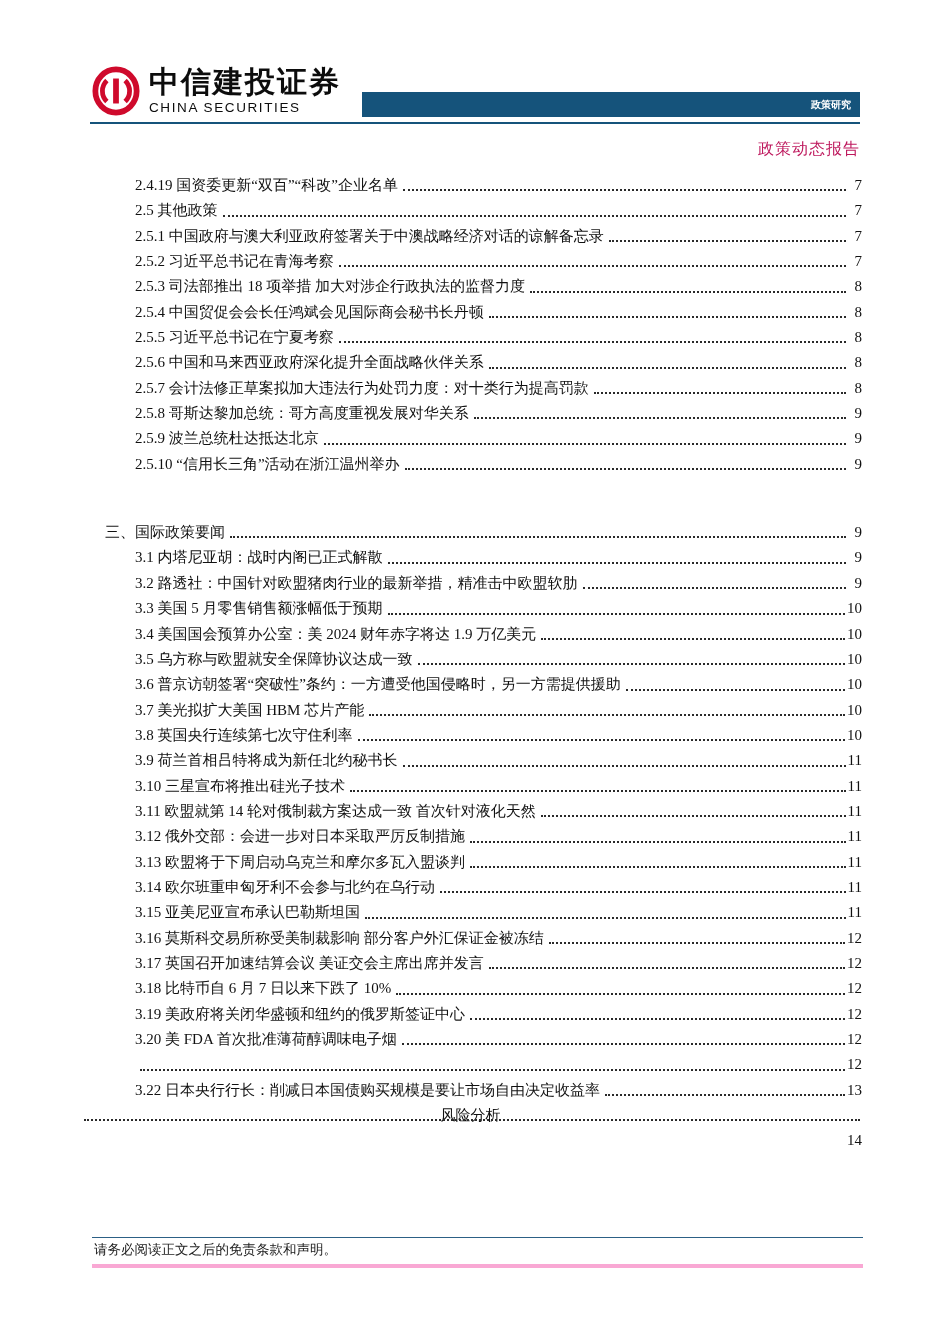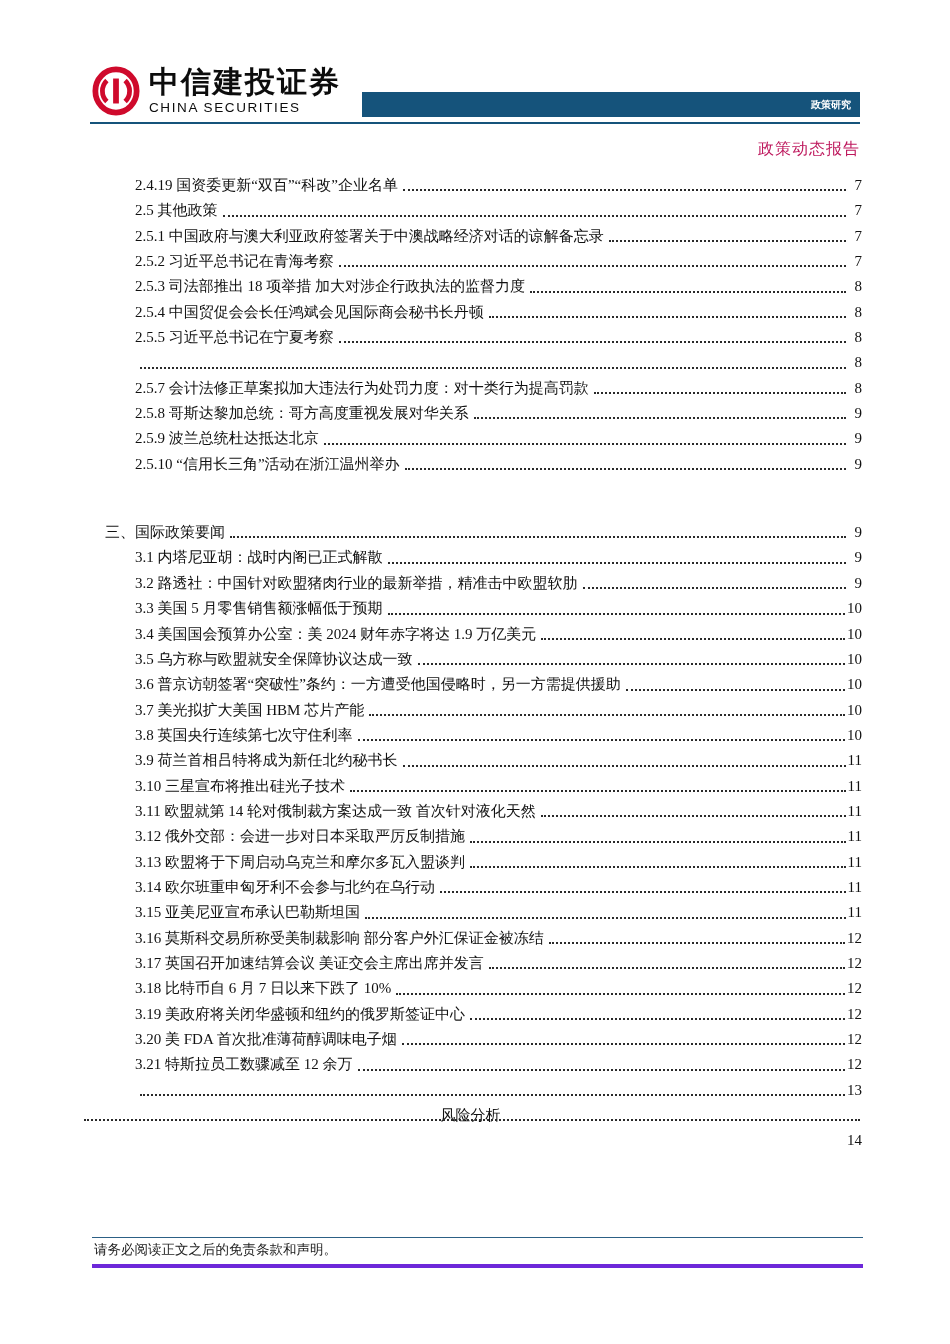--- a/index.html
+++ b/index.html
@@ -33,21 +33,21 @@
   .toc-title{flex:0 0 auto;text-align:center;}
   .leader{flex:1 1 auto;position:relative;min-width:12px;}
   .leader::after{
     content:"";position:absolute;left:5px;right:2px;bottom:7px;
     border-bottom:2px dotted #2a2a2a;
   }
   .toc-page{flex:0 0 auto;min-width:14px;text-align:right;}
   
   .footer{
     position:absolute;left:92px;top:1237px;width:771px;box-sizing:border-box;
-    border-top:1.5px solid #2C6085;border-bottom:4px solid #6d28d9;
+    border-top:1.5px solid #2C6085;border-bottom:4px solid #f9a8d4;
     padding:3px 2px 5px 2px;font-size:13.5px;color:#222;
   }
 </style>
 </head>
 <body>
 
 <div class="page">
 
   <div class="logo">
     <svg class="logo-mark" viewBox="0 0 50 52" xmlns="http://www.w3.org/2000/svg">
@@ -100,20 +100,21 @@
         <span class="toc-title">2.5.4 中国贸促会会长任鸿斌会见国际商会秘书长丹顿</span>
         <span class="leader"></span>
         <span class="toc-page">8</span>
       </div>
       <div class="toc-row lvl2">
         <span class="toc-title">2.5.5 习近平总书记在宁夏考察</span>
         <span class="leader"></span>
         <span class="toc-page">8</span>
       </div>
       <div class="toc-row lvl2">
+        <span class="toc-title">2.5.6 中国和马来西亚政府深化提升全面战略伙伴关系</span>
         <span class="leader"></span>
         <span class="toc-page">8</span>
       </div>
       <div class="toc-row lvl2">
         <span class="toc-title">2.5.7 会计法修正草案拟加大违法行为处罚力度：对十类行为提高罚款</span>
         <span class="leader"></span>
         <span class="toc-page">8</span>
       </div>
       <div class="toc-row lvl2">
         <span class="toc-title">2.5.8 哥斯达黎加总统：哥方高度重视发展对华关系</span>
@@ -229,25 +230,25 @@
         <span class="toc-title">3.19 美政府将关闭华盛顿和纽约的俄罗斯签证中心</span>
         <span class="leader"></span>
         <span class="toc-page">12</span>
       </div>
       <div class="toc-row lvl2">
         <span class="toc-title">3.20 美 FDA 首次批准薄荷醇调味电子烟</span>
         <span class="leader"></span>
         <span class="toc-page">12</span>
       </div>
       <div class="toc-row lvl2">
-        <span class="toc-title">3.21 特斯拉员工数骤减至 12 余万</span>
-        <span class="leader"></span>
-        <span class="toc-page">12</span>
-      </div>
-      <div class="toc-row lvl2">
+        <span class="leader"></span>
+        <span class="toc-page">12</span>
+      </div>
+      <div class="toc-row lvl2">
+        <span class="toc-title">3.22 日本央行行长：削减日本国债购买规模是要让市场自由决定收益率</span>
         <span class="leader"></span>
         <span class="toc-page">13</span>
       </div>
       <div class="toc-row lvl0">
         <span class="toc-title">风险分析</span>
         <span class="leader"></span>
         <span class="toc-page">14</span>
       </div>
     </div>
 

